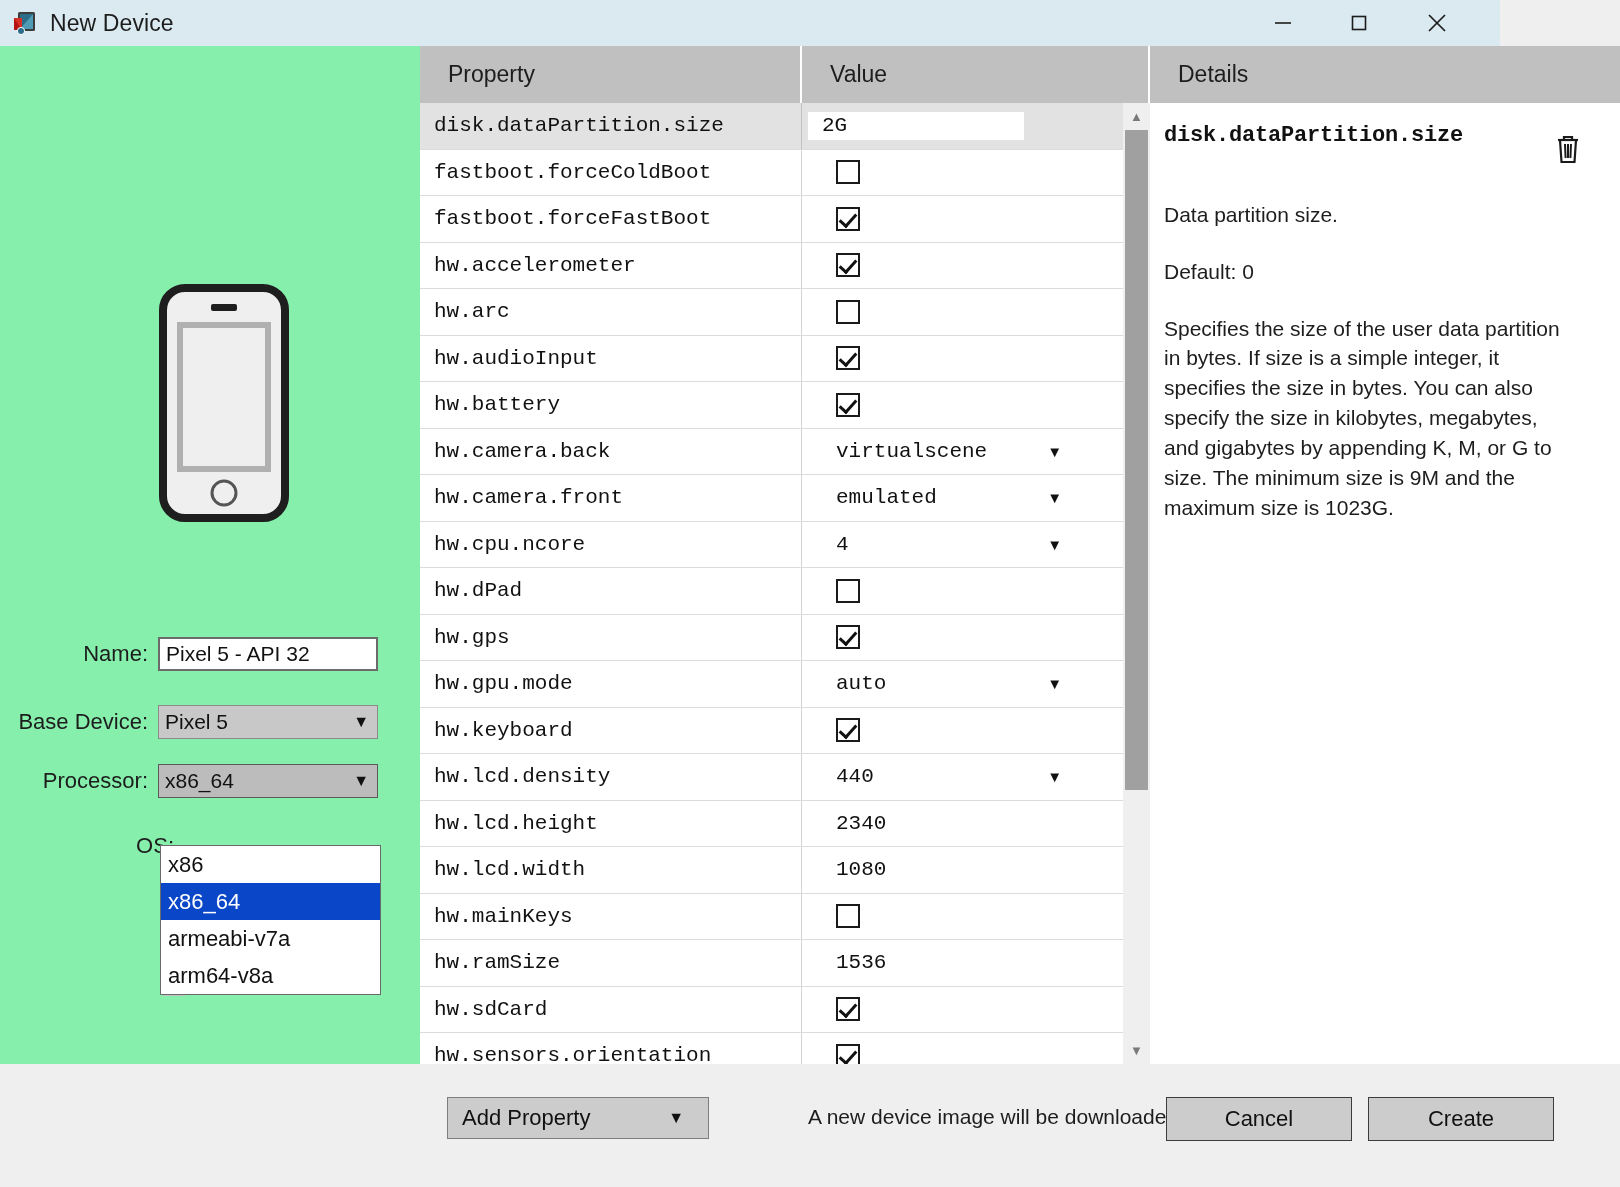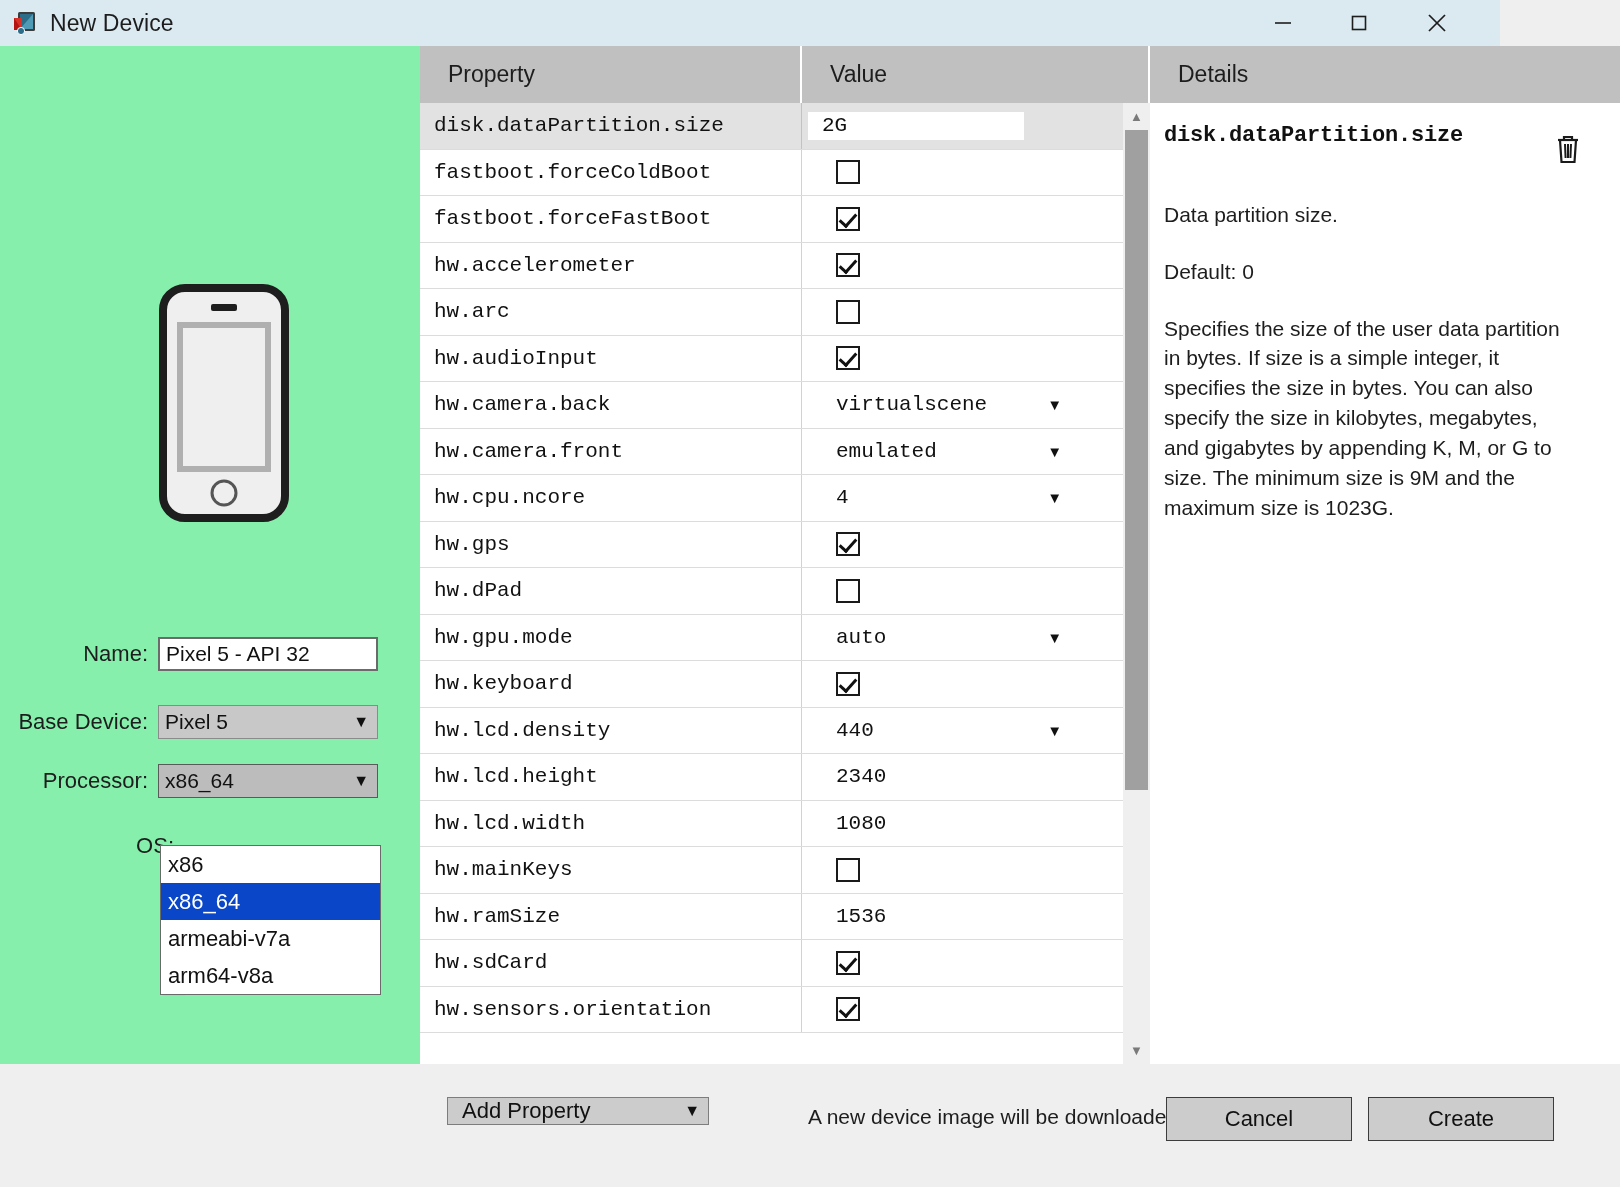--- a/index.html
+++ b/index.html
@@ -334,28 +334,28 @@
     top: 1064px;
     width: 1620px;
     height: 123px;
     background: #efefef;
   }
   #add-property {
     position: absolute;
     left: 447px;
     top: 33px;
     width: 262px;
-    height: 28px;
+    height: 42px;
     box-sizing: border-box;
     border: 1px solid #7d7d7d;
     background: #cccccc;
     display: flex;
     align-items: center;
     justify-content: space-between;
-    padding: 0 8px 0 14px;
+    padding: 0 24px 0 14px;
     font-size: 22px;
     color: #111;
   }
   #add-property .chev { font-size: 16px; }
   #download-note {
     position: absolute;
     left: 808px;
     top: 41px;
     font-size: 21px;
     color: #1d1d1d;
@@ -504,20 +504,26 @@
             <div class="checkbox"></div>
           </div>
         </div>
         <div class="row">
           <div class="cell-prop">hw.audioInput</div>
           <div class="cell-val">
             <div class="checkbox on"></div>
           </div>
         </div>
         <div class="row">
+          <div class="cell-prop">hw.battery</div>
+          <div class="cell-val">
+            <div class="checkbox on"></div>
+          </div>
+        </div>
+        <div class="row">
           <div class="cell-prop">hw.camera.back</div>
           <div class="cell-val">
             <div class="val-combo">
               <span class="val-text">virtualscene</span>
               <span class="chev">▼</span>
             </div>
           </div>
         </div>
         <div class="row">
           <div class="cell-prop">hw.camera.front</div>
@@ -531,29 +537,29 @@
         <div class="row">
           <div class="cell-prop">hw.cpu.ncore</div>
           <div class="cell-val">
             <div class="val-combo">
               <span class="val-text">4</span>
               <span class="chev">▼</span>
             </div>
           </div>
         </div>
         <div class="row">
+          <div class="cell-prop">hw.dPad</div>
+          <div class="cell-val">
+            <div class="checkbox"></div>
+          </div>
+        </div>
+        <div class="row">
           <div class="cell-prop">hw.gps</div>
           <div class="cell-val">
             <div class="checkbox on"></div>
-          </div>
-        </div>
-        <div class="row">
-          <div class="cell-prop">hw.dPad</div>
-          <div class="cell-val">
-            <div class="checkbox"></div>
           </div>
         </div>
         <div class="row">
           <div class="cell-prop">hw.gpu.mode</div>
           <div class="cell-val">
             <div class="val-combo">
               <span class="val-text">auto</span>
               <span class="chev">▼</span>
             </div>
           </div>

